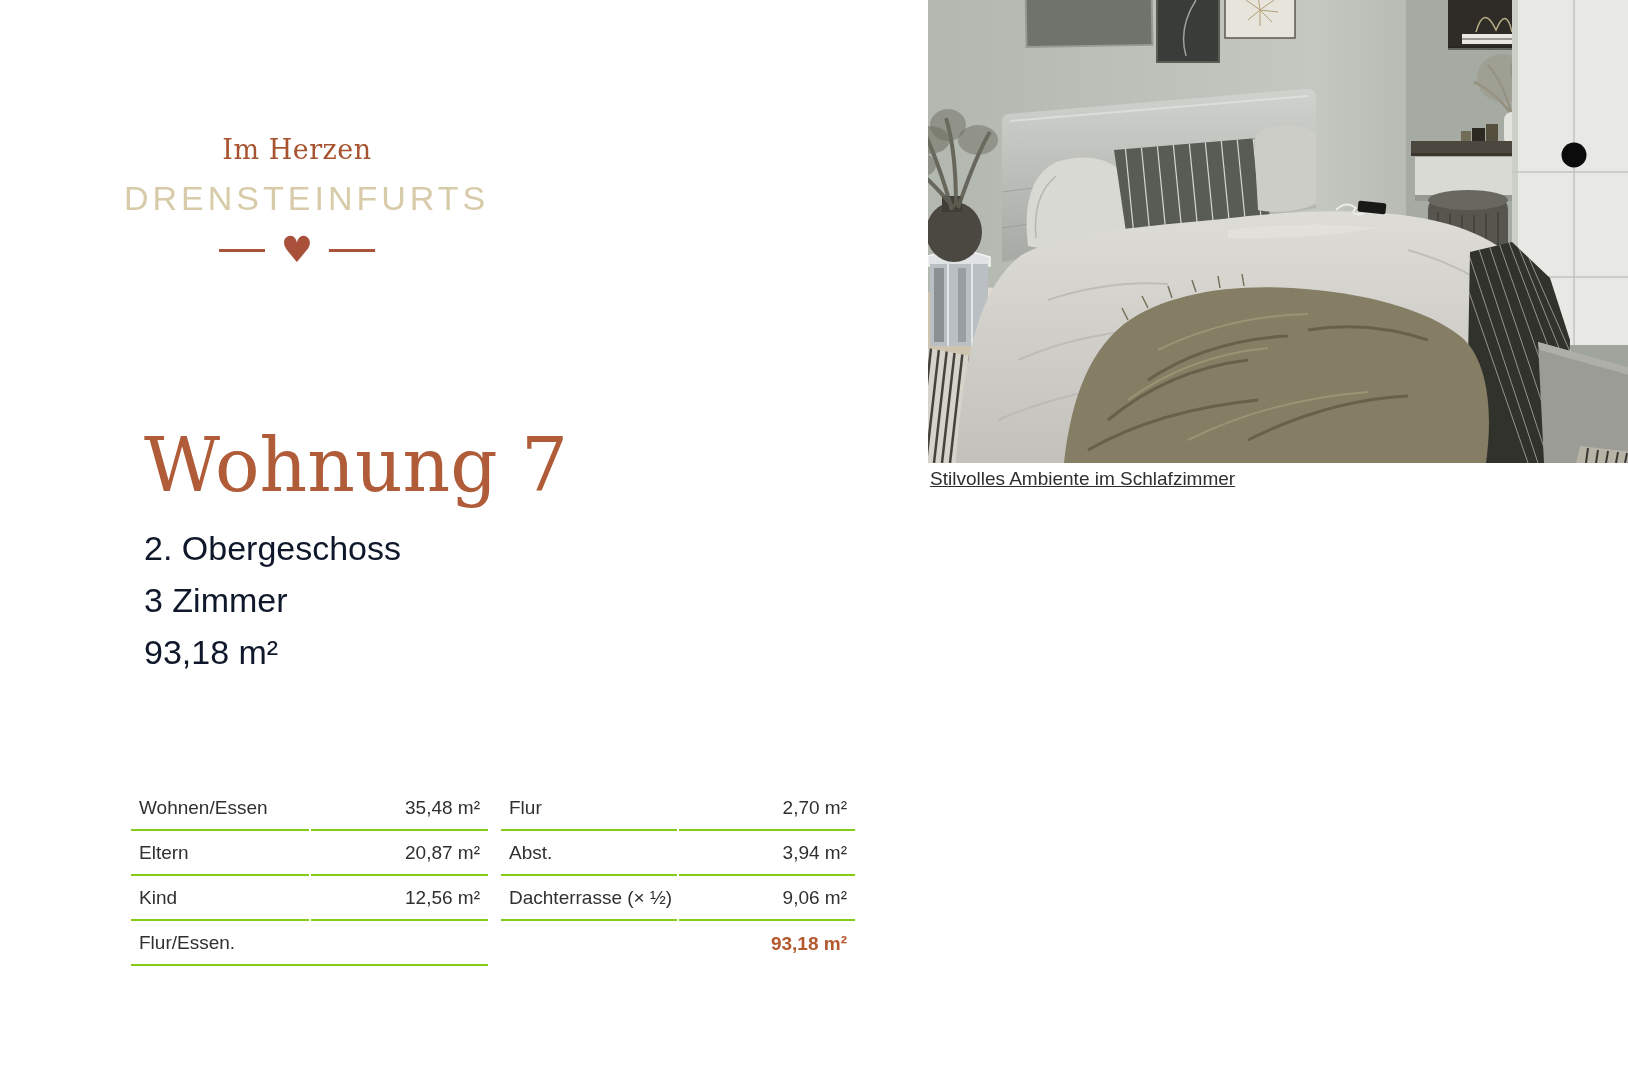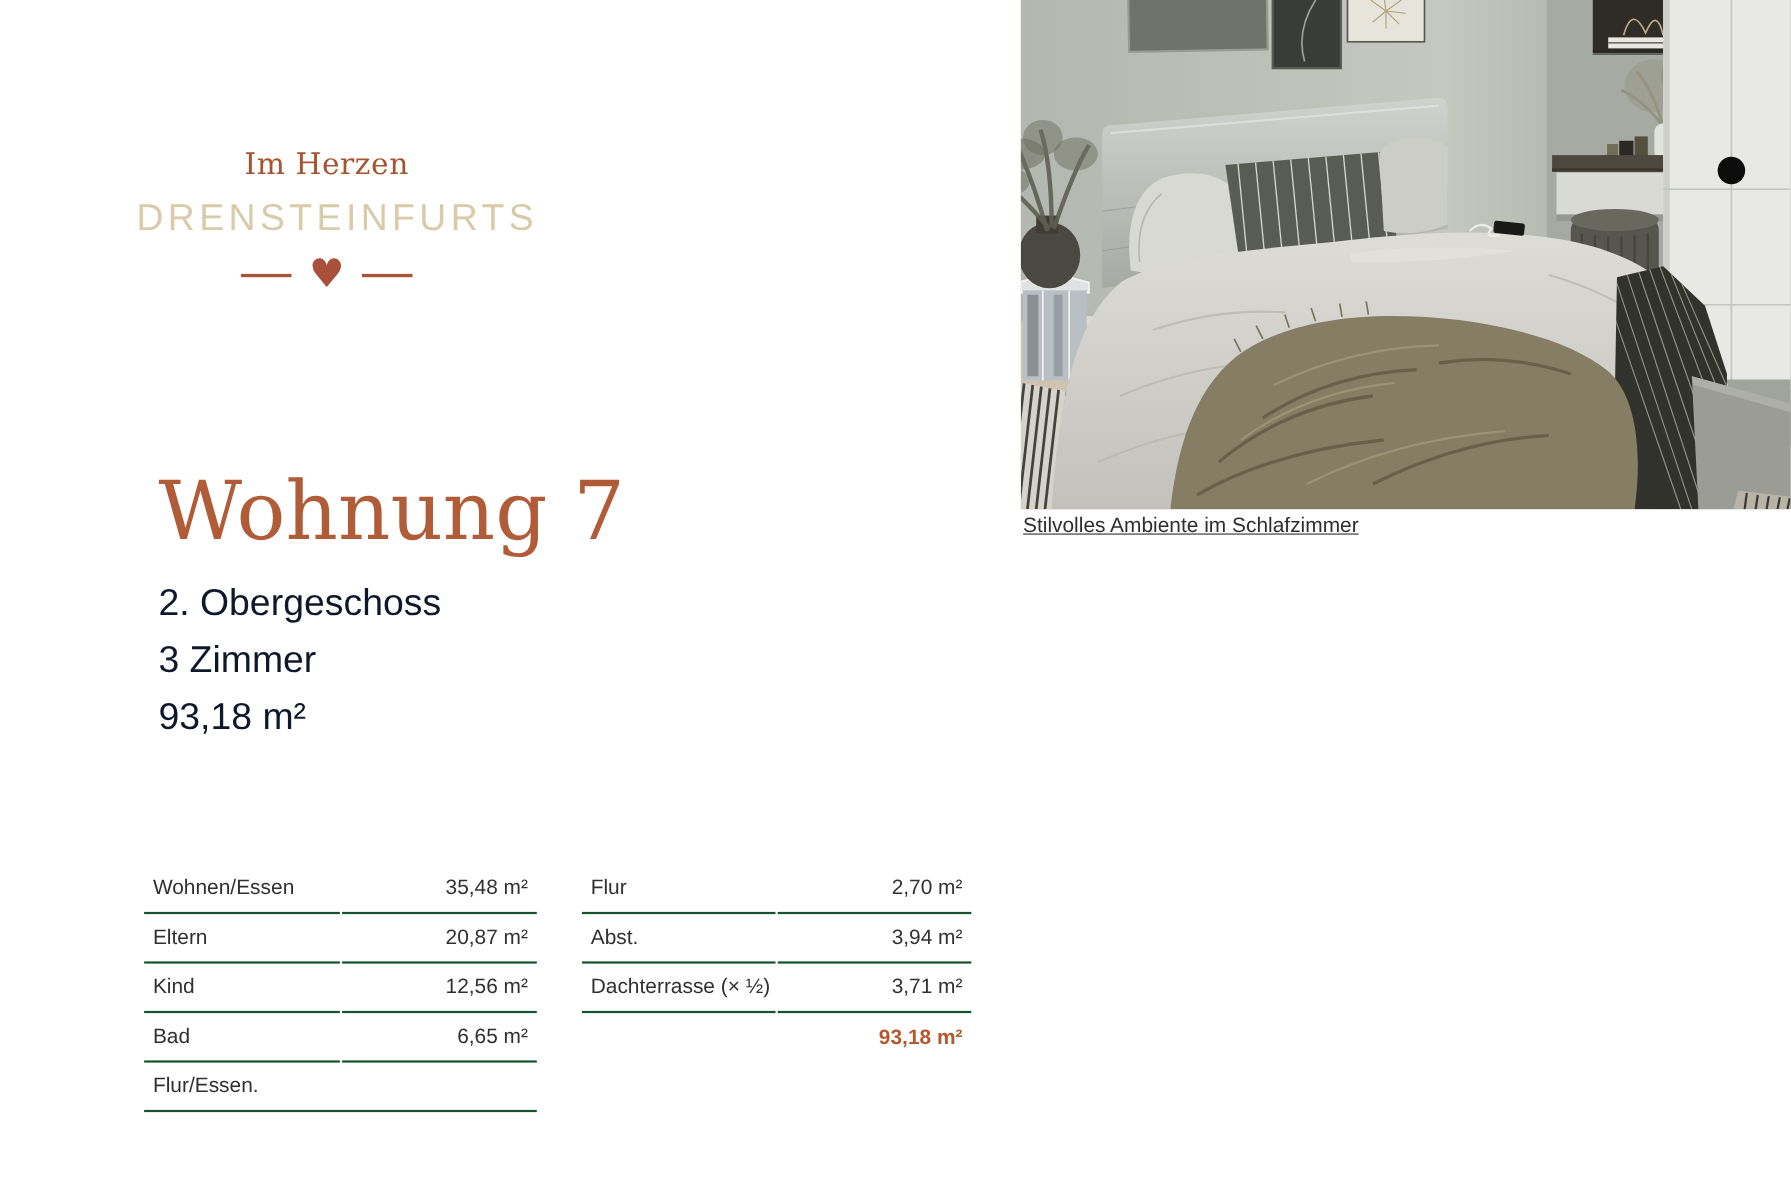--- a/index.html
+++ b/index.html
@@ -36,25 +36,25 @@
     font-family:"DejaVu Serif","Liberation Serif",serif;
     font-size:74px;font-weight:400;color:#b05c38;line-height:1.1;margin:0;
   }
   .listing-sub{
     margin-top:16px;font-size:34px;color:#0f172a;line-height:52px;font-weight:400;
   }
 
   
   .area-table{position:absolute;top:786px;font-size:19px;color:#303030;}
   .area-table.left{left:131px;width:357px;}
-  .area-table.right{left:529px;width:354px;}
+  .area-table.right{left:501px;width:354px;}
   .area-row{display:flex;gap:2px;height:45px;}
   .area-row .cell{
     flex:1;display:flex;align-items:center;
-    border-bottom:2px solid #14532d;
+    border-bottom:2px solid #84cc16;
   }
   .area-row .cell.label{padding-left:8px;}
   .area-row .cell.value{justify-content:flex-end;padding-right:8px;}
   .area-row.total .cell{border-bottom:none;font-weight:bold;color:#b4592e;}
 
   
   .photo{position:absolute;left:928px;top:0;width:700px;height:463px;overflow:hidden;background:#b9beb7;}
   .photo svg{display:block;}
   .photo-caption{
     position:absolute;left:930px;top:468px;font-size:19px;color:#2e2e2e;text-decoration:underline;
@@ -91,40 +91,36 @@
     </div>
     <div class="area-row">
       <span class="cell label">Eltern</span>
       <span class="cell value">20,87 m²</span>
     </div>
     <div class="area-row">
       <span class="cell label">Kind</span>
       <span class="cell value">12,56 m²</span>
     </div>
     <div class="area-row">
-      <span class="cell label">Bad</span>
-      <span class="cell value">6,65 m²</span>
-    </div>
-    <div class="area-row">
       <span class="cell label">Flur/Essen.</span>
     </div>
   </div>
 
   <div class="area-table right">
     <div class="area-row">
       <span class="cell label">Flur</span>
       <span class="cell value">2,70 m²</span>
     </div>
     <div class="area-row">
       <span class="cell label">Abst.</span>
       <span class="cell value">3,94 m²</span>
     </div>
     <div class="area-row">
       <span class="cell label">Dachterrasse (× ½)</span>
-      <span class="cell value">3,71 m²</span>
+      <span class="cell value">9,06 m²</span>
     </div>
     <div class="area-row total">
       <span class="cell value">93,18 m²</span>
     </div>
   </div>
 
   <div class="photo">
     <svg width="700" height="463" viewBox="0 0 700 463" xmlns="http://www.w3.org/2000/svg">
       <defs>
         <linearGradient id="wallGrad" x1="0" y1="0" x2="1" y2="0">

